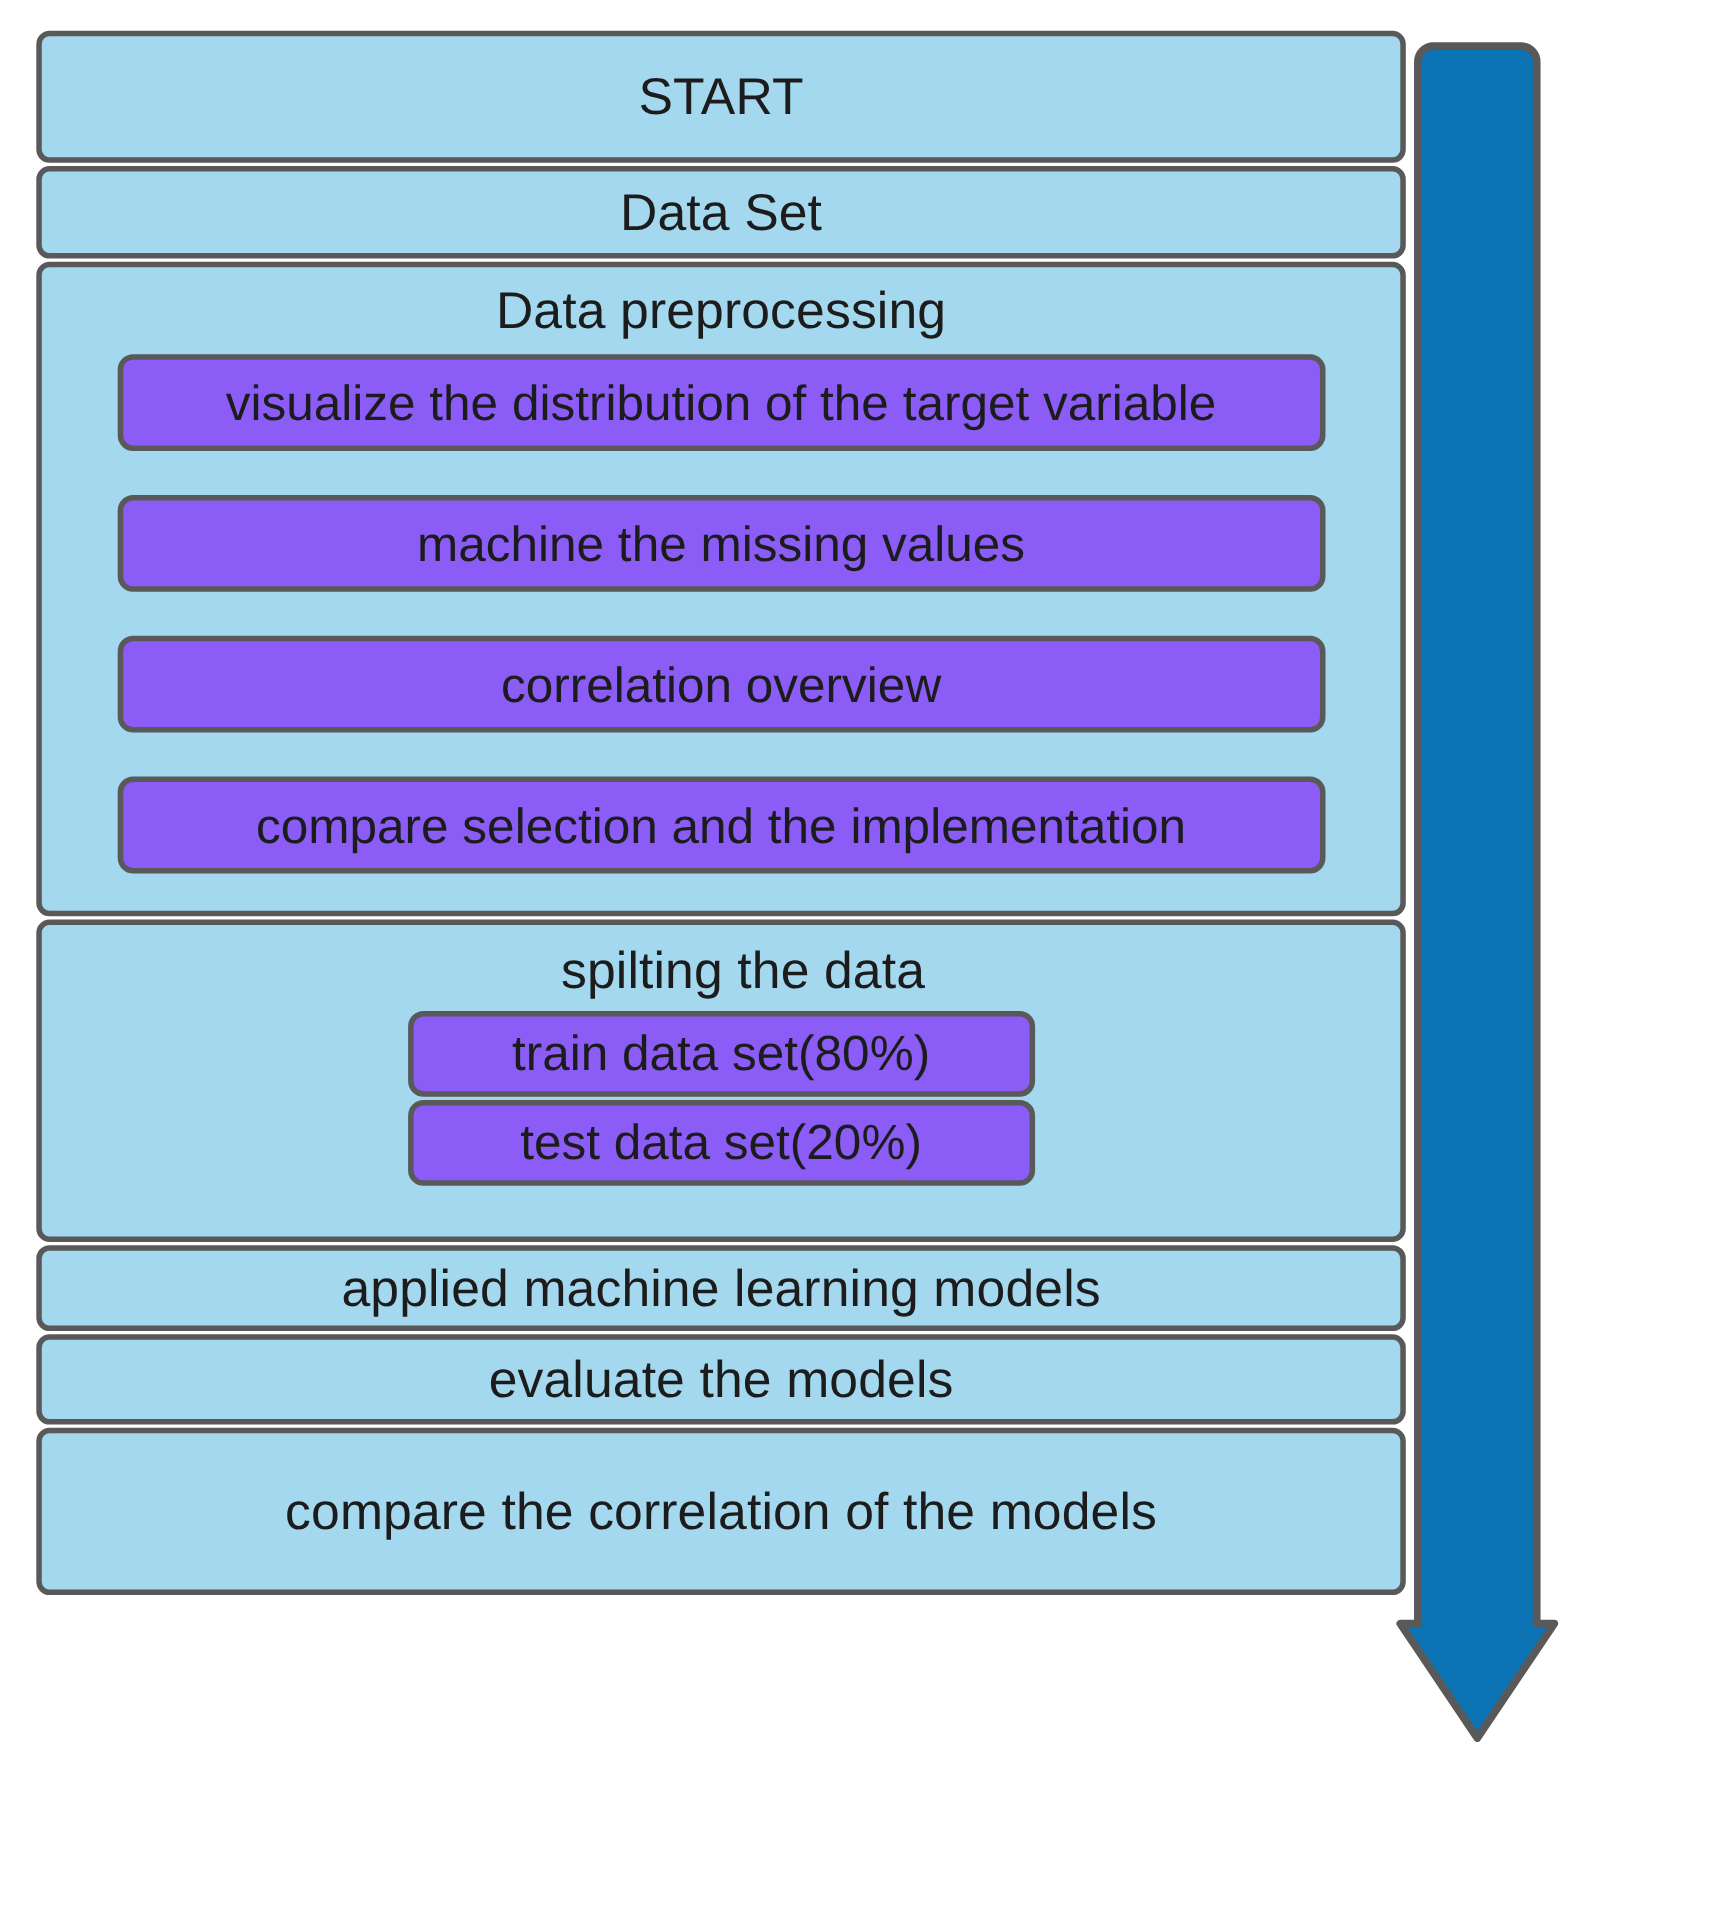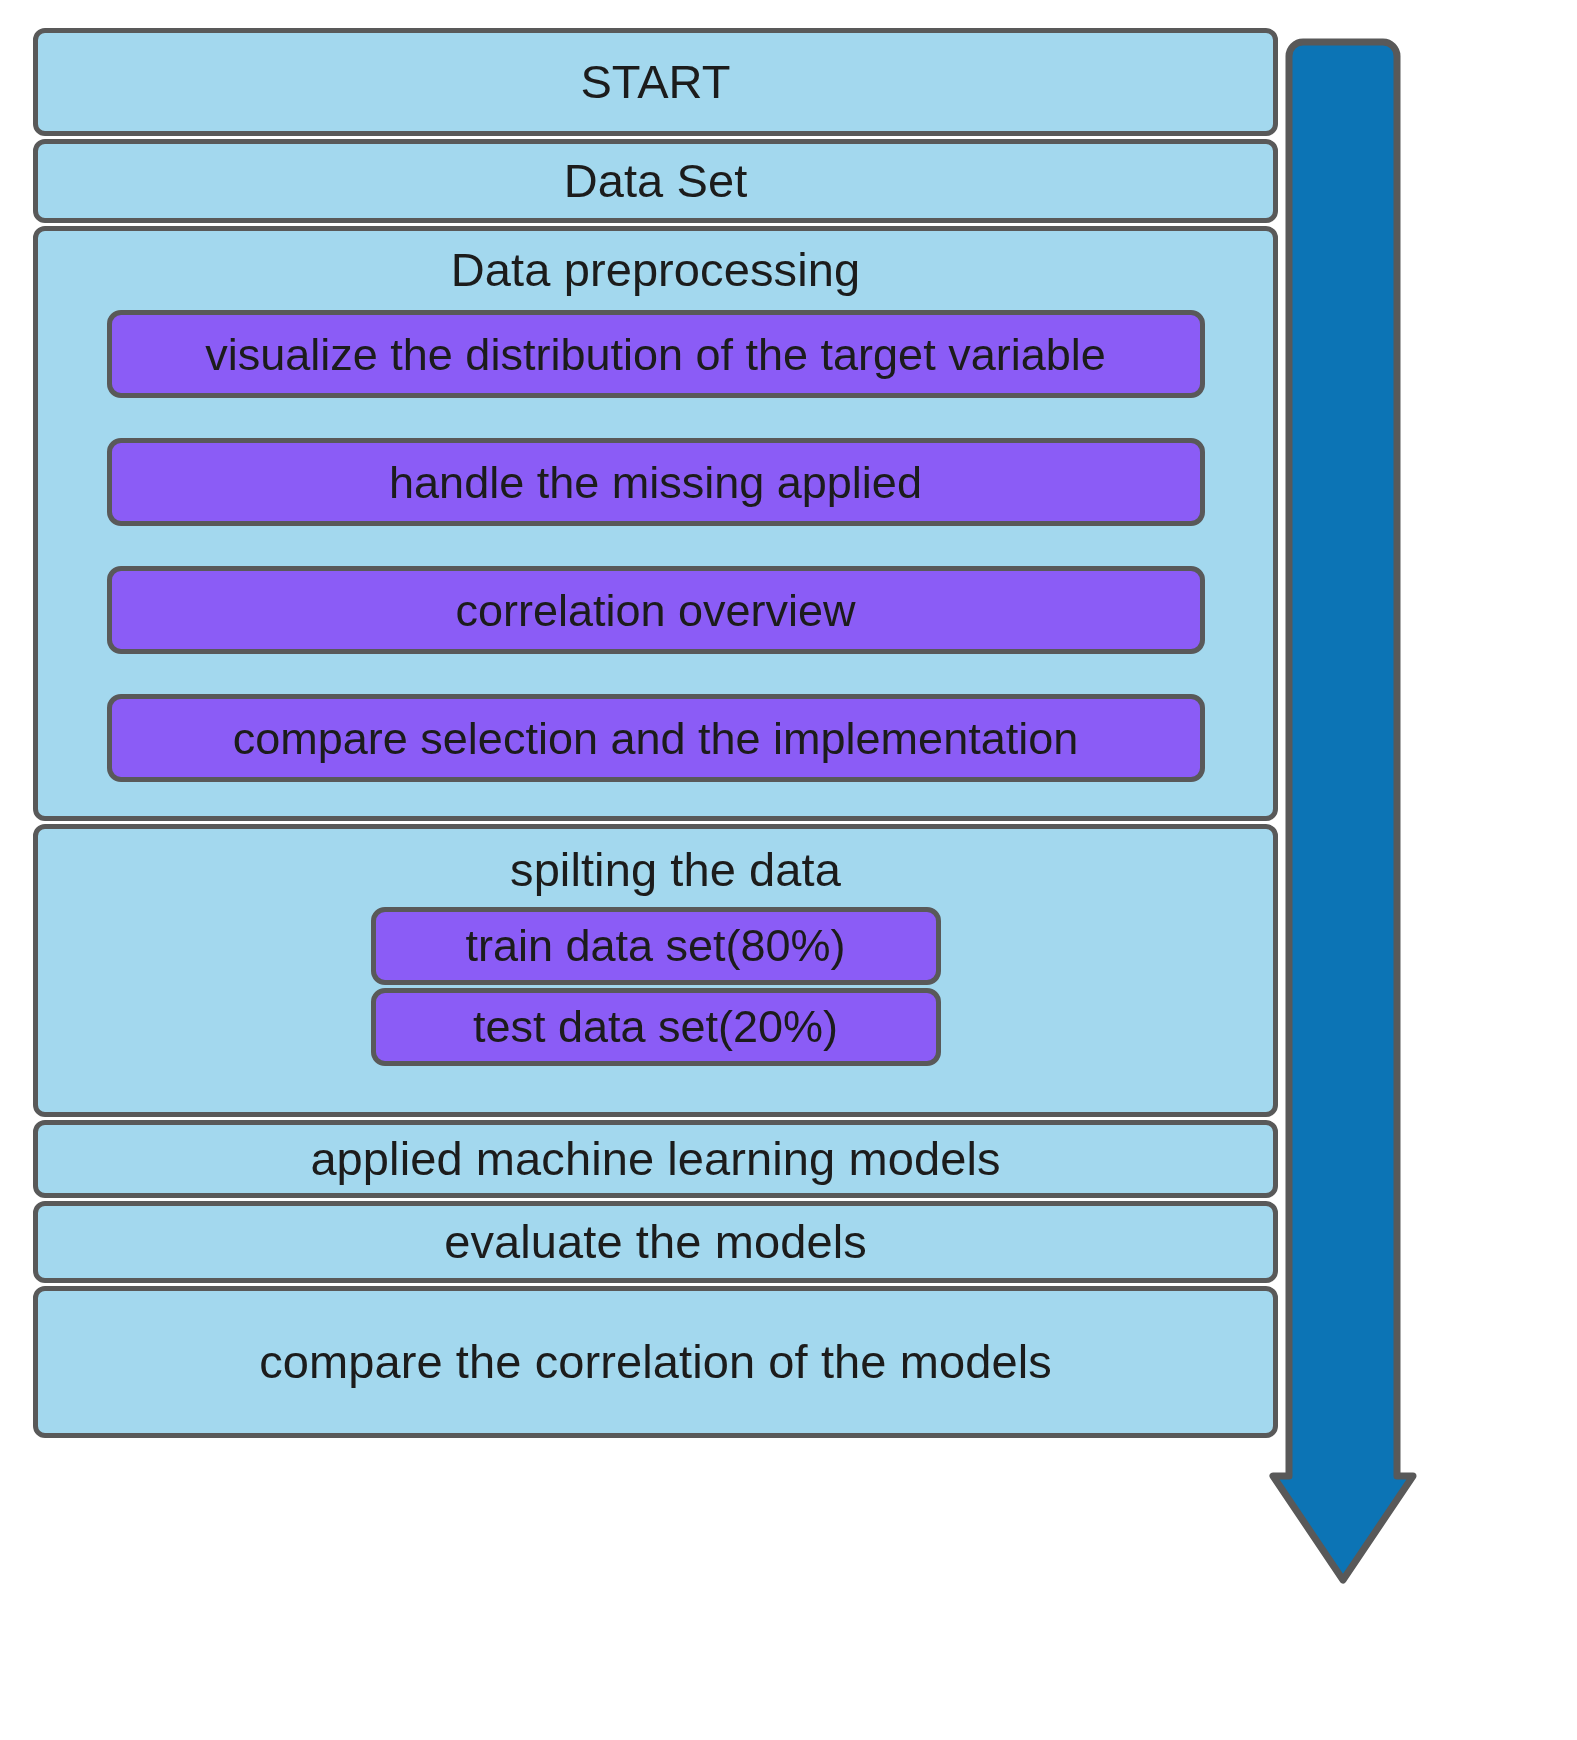--- a/index.html
+++ b/index.html
@@ -46,21 +46,21 @@
   .stage-label {
     font-size: 47px;
     color: #1c1c1c;
     line-height: 1.05;
     text-align: center;
     width: 100%;
     letter-spacing: 0.1px;
   }
 
   
-  .stage--start        { height: 108px;  justify-content: center; }
+  .stage--start        { height: 120px;  justify-content: center; }
   .stage--start .stage-label { font-size: 47px; }
 
   .stage--dataset      { height: 84px;  justify-content: center; }
 
   .stage--preprocess   { padding: 14px 0 34px 0; }
   .stage--preprocess > .stage-label { margin-bottom: 16px; }
 
   .stage--split        { padding: 16px 0 46px 0; }
   .stage--split > .stage-label { margin-bottom: 12px; padding-left: 40px; }
 
@@ -119,21 +119,21 @@
 
     <div class="stage stage--dataset">
       <div class="stage-label">Data Set</div>
     </div>
 
     <div class="stage stage--preprocess">
       <div class="stage-label">Data preprocessing</div>
 
       <div class="task task--wide">visualize the distribution of the target variable</div>
 
-      <div class="task task--wide">handle the missing applied</div>
+      <div class="task task--wide">machine the missing values</div>
 
       <div class="task task--wide">correlation overview</div>
 
       <div class="task task--wide">compare selection and the implementation</div>
     </div>
 
     <div class="stage stage--split">
       <div class="stage-label">spilting the data</div>
 
       <div class="task task--narrow first">train data set(80%)</div>

